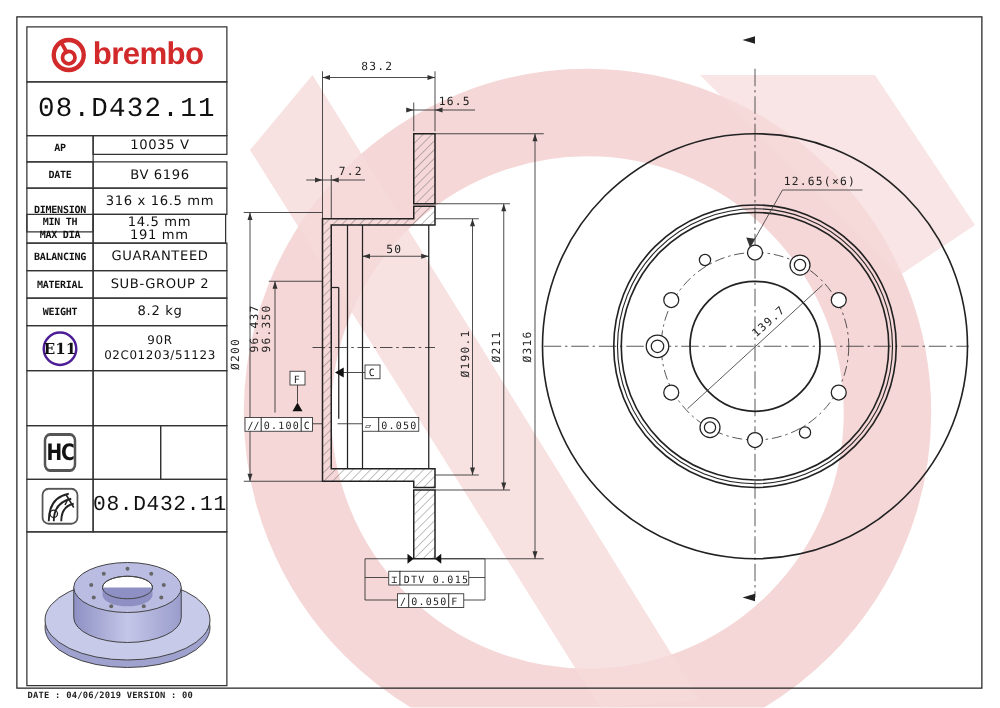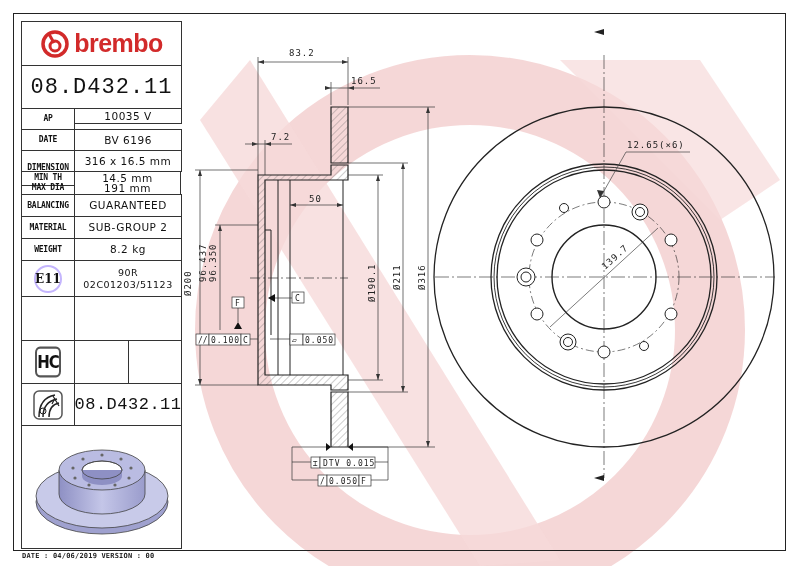--- a/index.html
+++ b/index.html
@@ -6,21 +6,21 @@
   body { width:800px; height:566px; position:relative; overflow:hidden; font-family:"DejaVu Sans", sans-serif; }
   .frame { position:absolute; left:13px; top:13px; width:773px; height:538px; border:1px solid #222; box-sizing:border-box; }
   .wm { position:absolute; left:0; top:0; width:800px; height:566px; }
   .tbl { position:absolute; left:13px; top:13px; width:163px; height:538px; }
   .cell { position:absolute; border:1px solid #333; box-sizing:border-box; display:flex; align-items:center; justify-content:center; text-align:center; color:#111; }
   .lbl { font-family:"DejaVu Sans Mono", monospace; font-size:8px; font-weight:bold; letter-spacing:-0.2px; line-height:10px; }
   .val { font-family:"DejaVu Sans", sans-serif; font-size:10.5px; letter-spacing:0.5px; line-height:11px; }
   .pn { font-family:"Liberation Mono", monospace; font-size:22px; letter-spacing:1px; }
   .pn2 { font-family:"Liberation Mono", monospace; font-size:17px; letter-spacing:0.5px; }
   .logo-text { font-family:"Liberation Sans", sans-serif; font-weight:bold; font-size:25px; color:#d22a2a; letter-spacing:-0.5px; margin-left:4px; }
-  .e11 { width:28px; height:28px; border:2px solid #c4b5fd; border-radius:50%; font-family:"DejaVu Serif", serif; font-weight:bold; font-size:12px; display:flex; align-items:center; justify-content:center; box-sizing:border-box; }
+  .e11 { width:28px; height:28px; border:2px solid #4c1d95; border-radius:50%; font-family:"DejaVu Serif", serif; font-weight:bold; font-size:12px; display:flex; align-items:center; justify-content:center; box-sizing:border-box; }
   .hc { width:26px; height:26px; border:2px solid #555; border-radius:5px; background:#fff; font-family:"DejaVu Sans", sans-serif; font-weight:bold; font-size:15px; display:flex; align-items:center; justify-content:center; box-sizing:border-box; letter-spacing:-1px; transform:scaleY(1.2); }
   .footer { position:absolute; left:22px; top:552px; font-family:"DejaVu Sans Mono", monospace; font-size:7px; font-weight:bold; color:#222; letter-spacing:0.2px; }
   .draw { position:absolute; left:0; top:0; width:800px; height:566px; }
   .dim { font-family:"DejaVu Sans Mono", monospace; font-size:9px; fill:#222; letter-spacing:1px; }
 </style>
 </head>
 <body>
 
 <svg class="wm" viewBox="0 0 800 566">
   <g fill="none" stroke="#f3d0d0" stroke-width="70" opacity="0.85">

